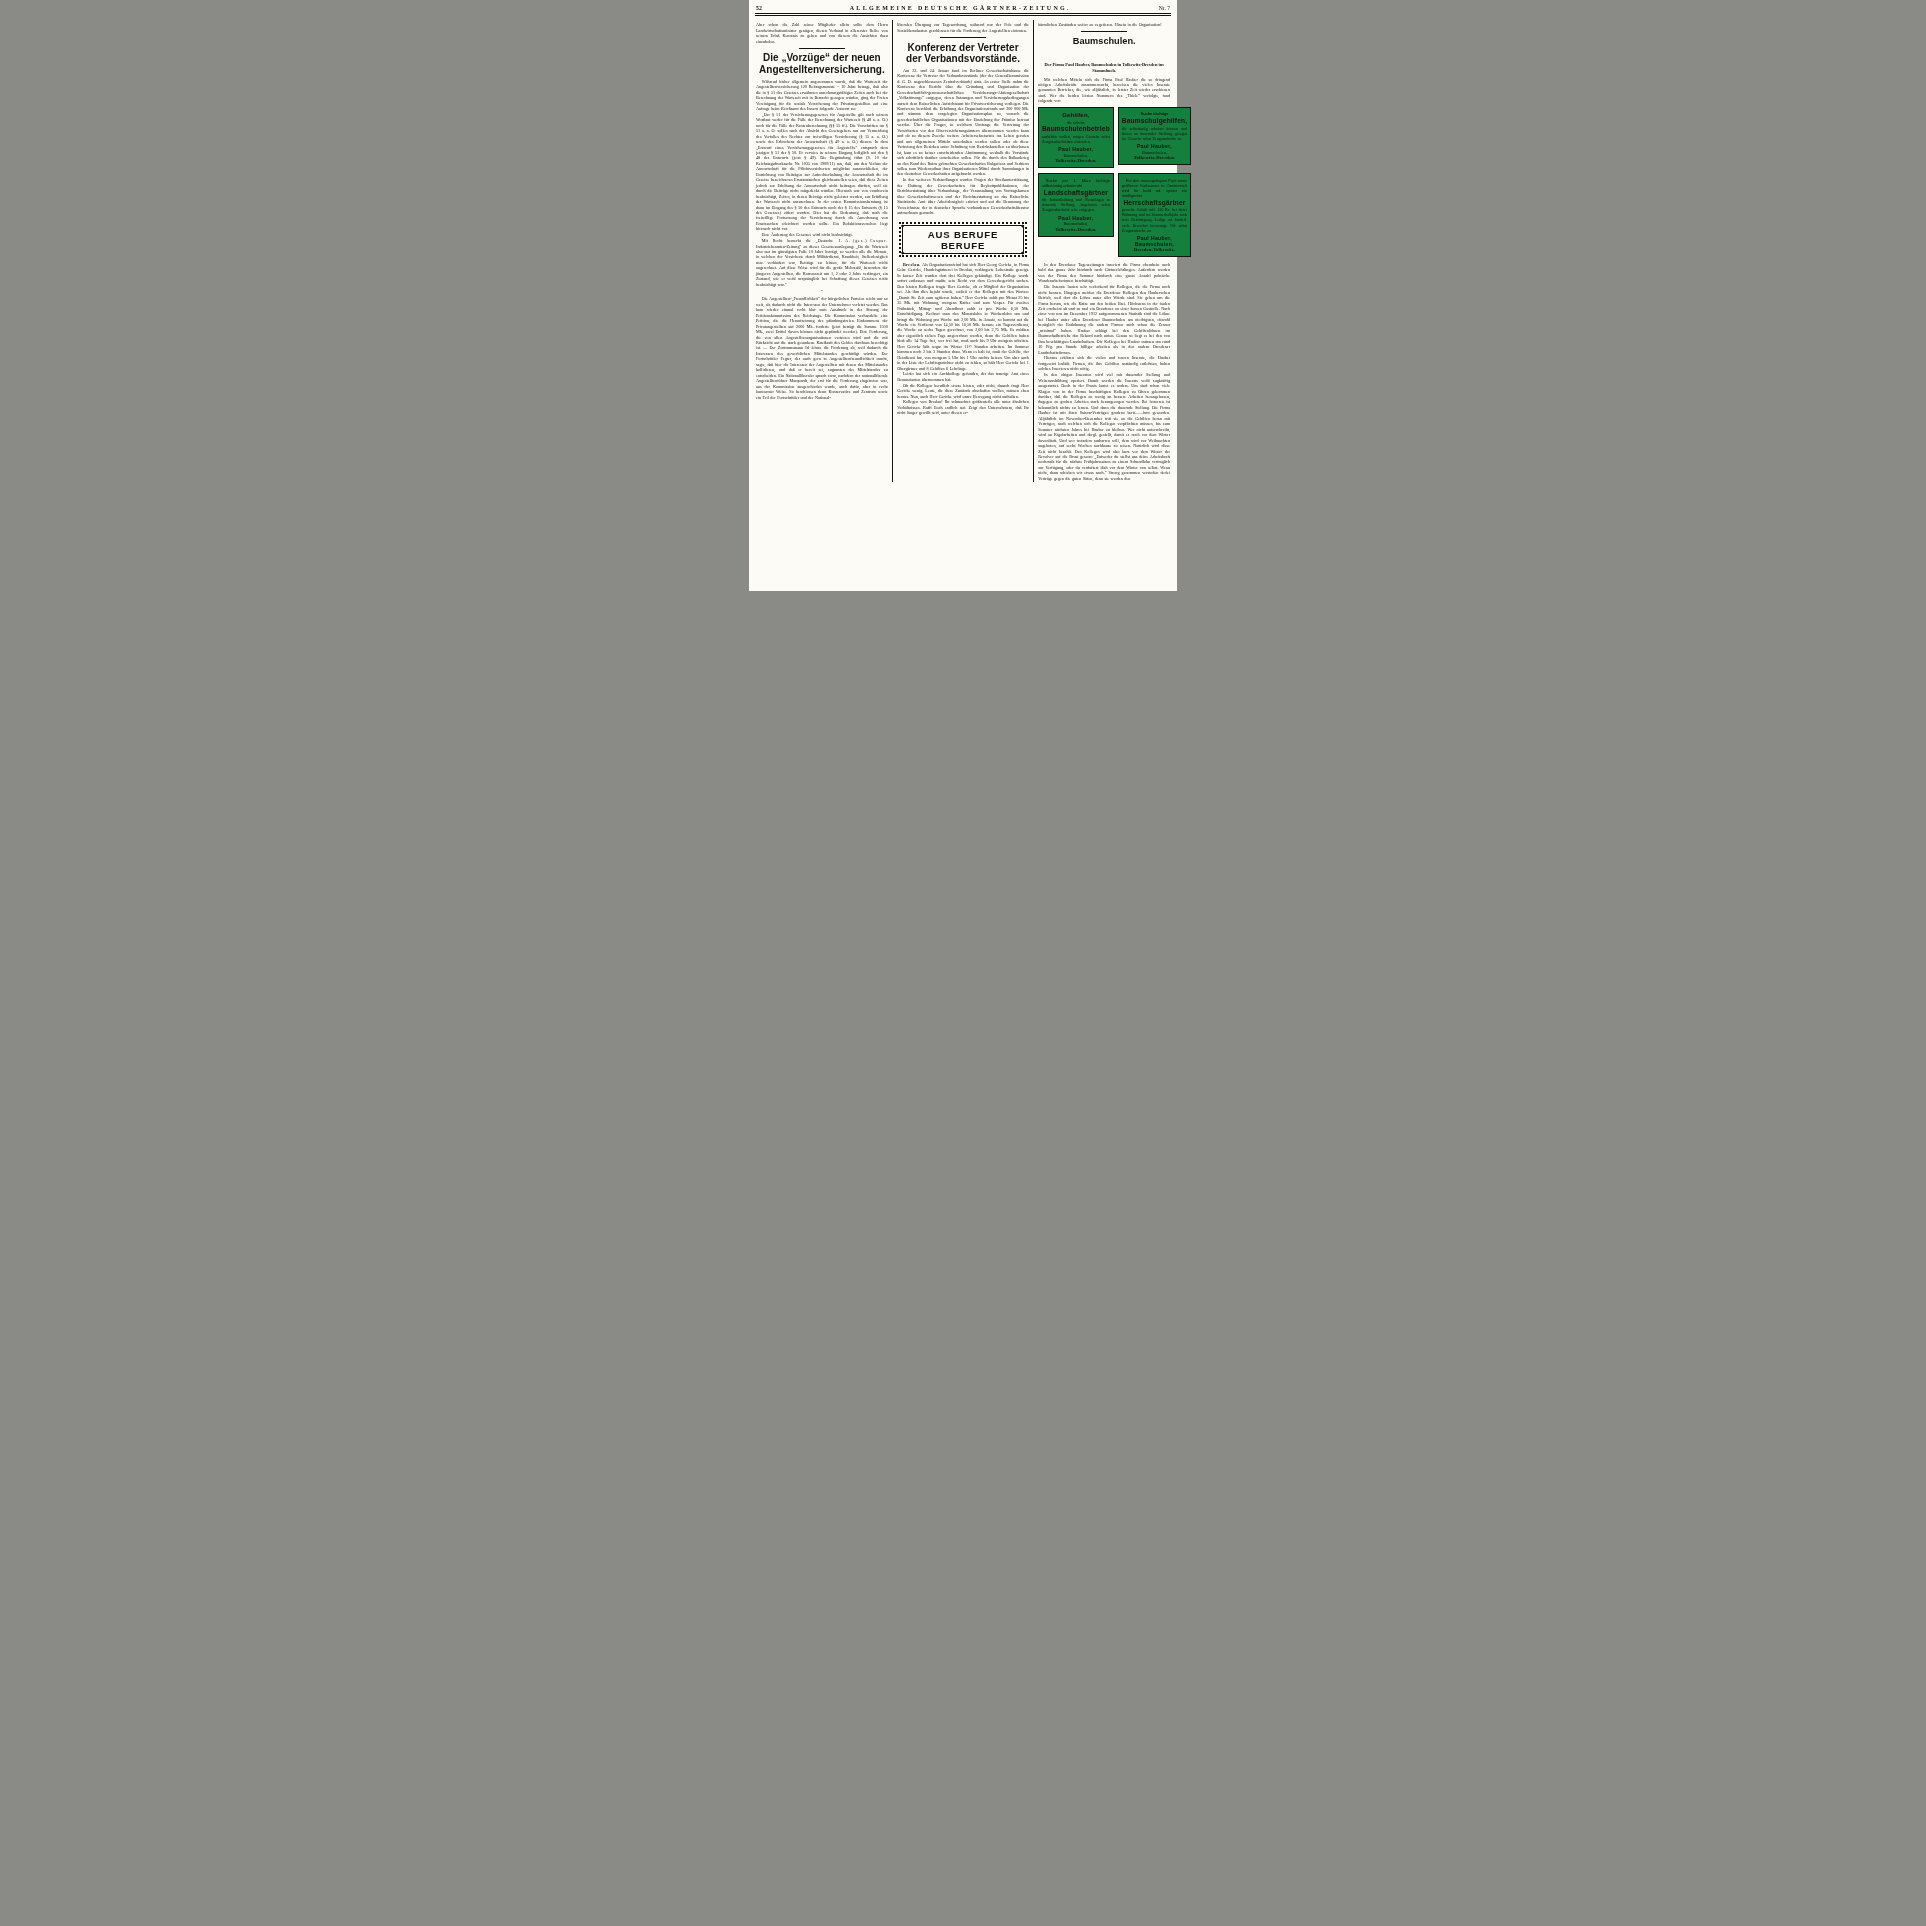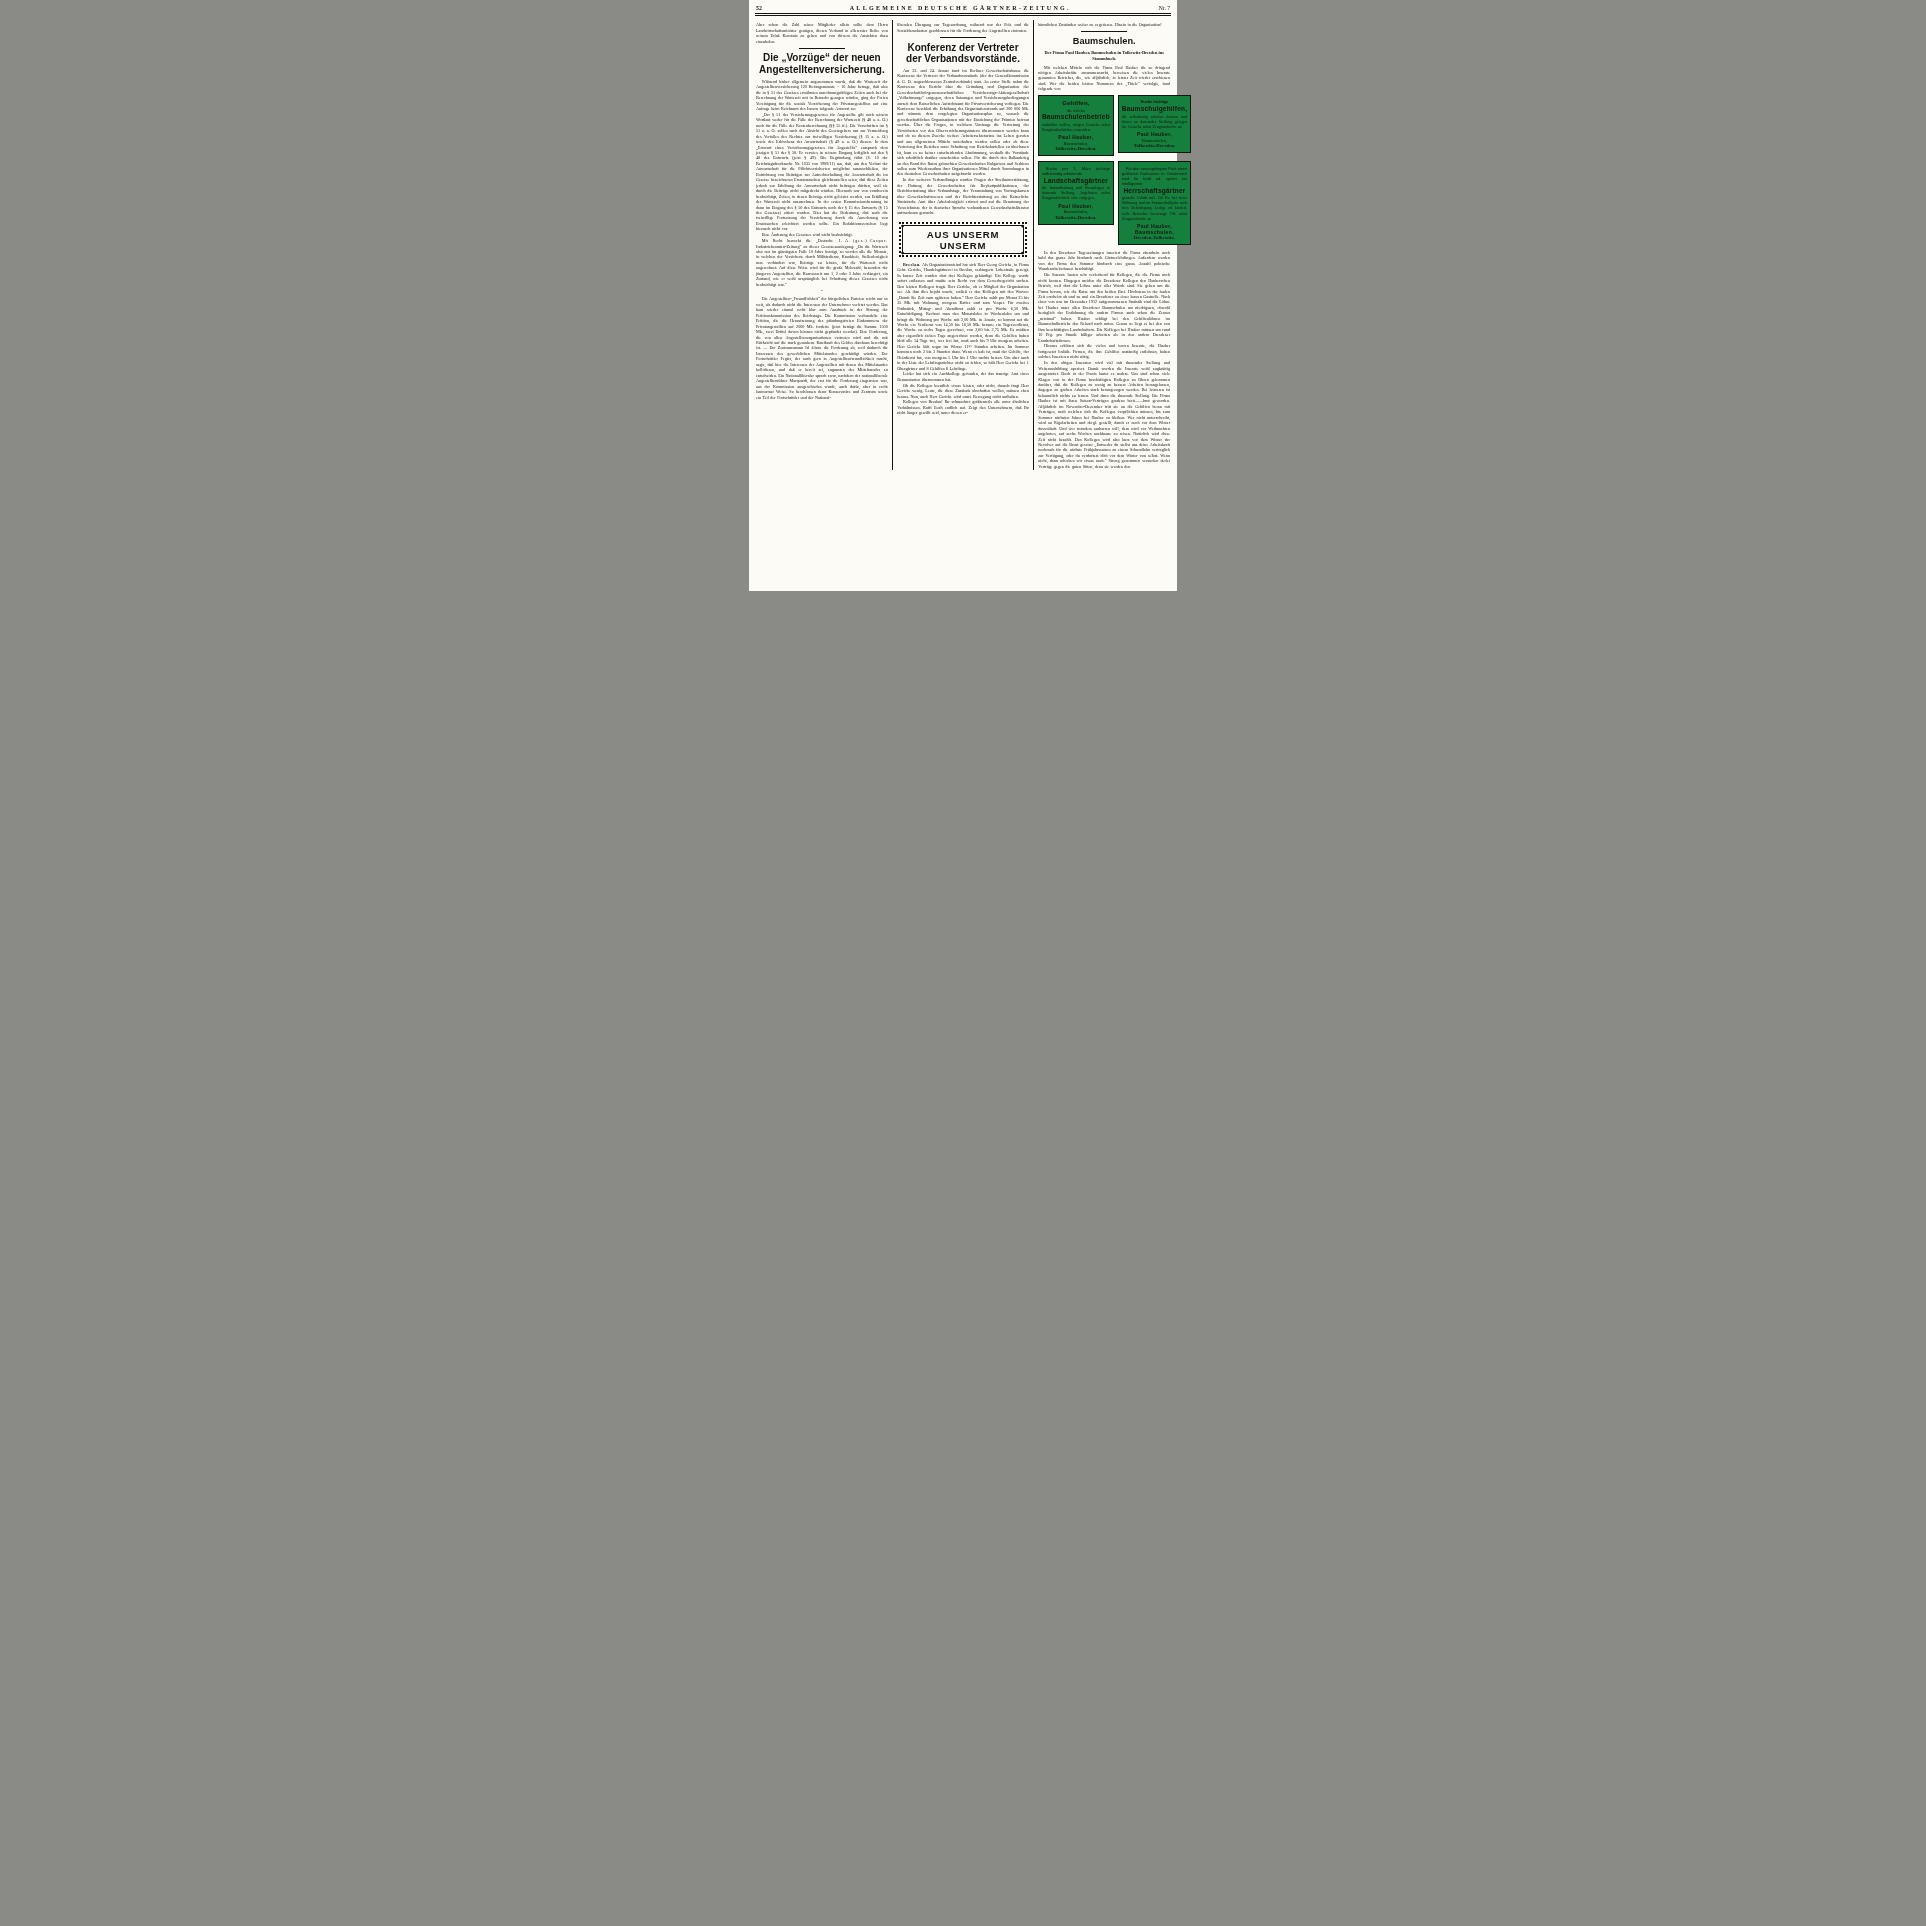--- a/index.html
+++ b/index.html
@@ -20,21 +20,21 @@
   .col-left{padding-left:0.8px;border-right:0.8px solid #171310;}
   .col-middle{border-right:1.2px solid #171310;}
   .col-right{padding-right:0.8px;}
   
   p.body{font-size:4.2px;line-height:1.3;text-align:justify;margin:0 0 0.4px;text-indent:5.8px;
          word-spacing:0.4px;}
   p.body.no-indent{text-indent:0;}
   .divider{width:46px;margin:3.5px auto 3.9px;border-top:0.8px solid #171310;}
   .article-title{font-family:"Liberation Sans",sans-serif;font-weight:bold;text-align:center;
                  font-size:10px;line-height:1.12;margin:0.8px 1.5px 3.9px;}
-  .article-title.big{font-size:9.2px;margin-bottom:4px;}
+  .article-title.big{font-size:9.2px;margin-bottom:16px;}
   .article-subtitle{font-weight:bold;text-align:center;font-size:4.4px;line-height:1.25;margin:0 2.3px 3.1px;}
   .sig{float:right;font-weight:normal;letter-spacing:0.8px;}
   .star-sep{text-align:center;font-size:3.9px;line-height:1;margin:2.7px 0;}
   .lead-word{font-weight:bold;letter-spacing:0.4px;}
   
   .banner{margin:6.2px 1.5px 4.6px;border:2.7px dotted #171310;padding:1.2px;}
   .banner-inner{position:relative;border:1px solid #171310;padding:2.7px 1.5px;text-align:center;
       font-family:"Liberation Sans",sans-serif;font-weight:bold;font-size:9.6px;letter-spacing:0.8px;}
   .banner-corner{position:absolute;font-size:4.2px;line-height:1;}
   .banner-corner.tl{top:-2.3px;left:-1.9px;} .banner-corner.tr{top:-2.3px;right:-1.9px;}
@@ -85,21 +85,21 @@
       <h2 class="article-title">Konferenz der Vertreter der Verbandsvorstände.</h2>
       <p class="body">Am 23. und 24. Januar fand im Berliner Gewerkschaftshause die Konferenz der Vertreter der Verbandsvorstände (der der Generalkommission d. G. D. angeschlossenen Zentralverbände) statt. An erster Stelle nahm die Konferenz den Bericht über die Gründung und Organisation der Gewerkschaftlich-genossenschaftlichen Versicherungs-Aktiengesellschaft „Volksfürsorge“ entgegen, deren Satzungen und Versicherungsbedingungen zurzeit dem Kaiserlichen Aufsichtsamt für Privatversicherung vorliegen. Die Konferenz beschloß die Erhöhung des Organisationsfonds auf 200 000 Mk. und stimmte dem vorgelegten Organisationsplan zu, wonach die gewerkschaftlichen Organisationen mit der Einziehung der Prämien betraut werden. Über die Fragen, in welchem Umfange die Vertretung der Versicherten vor den Oberversicherungsämtern übernommen werden kann und ob zu diesem Zwecke weitere Arbeitersekretariate ins Leben gerufen und aus allgemeinen Mitteln unterhalten werden sollen oder ob diese Vertretung den Bezirken unter Schaffung von Bezirkskartellen zu überlassen ist, kam es zu keiner entscheidenden Abstimmung, weshalb die Vorstände sich schriftlich darüber entscheiden sollen. Für die durch den Balkankrieg an den Rand des Ruins gebrachten Gewerkschaften Bulgariens und Serbiens sollen zum Wiederaufbau ihrer Organisationen Mittel durch Sammlungen in den deutschen Gewerkschaften aufgebracht werden.</p>
       <p class="body">In den weiteren Verhandlungen wurden Fragen der Streikunterstützung, der Haftung der Gewerkschaften für Boykottpublikationen, der Berichterstattung über Verbandstage, der Veranstaltung von Vortragskursen über Gewerkschaftswesen und der Berichterstattung an das Kaiserliche Statistische Amt über Arbeitslosigkeit erörtert und auf die Benutzung der Verzeichnisse der in deutscher Sprache vorhandenen Gewerkschaftsliteratur aufmerksam gemacht.</p>
 
       <div class="banner">
         <div class="banner-inner">
           <span class="banner-corner tl">◆</span>
           <span class="banner-corner tr">◆</span>
           <span class="banner-corner bl">◆</span>
           <span class="banner-corner br">◆</span>
-          <span>AUS UNSERM UNSERM</span>
+          <span>AUS BERUFE BERUFE</span>
         </div>
       </div>
 
       <p class="body"><span class="lead-word">Breslau.</span> <span>Als Organisationsfeind hat sich Herr Georg Gericke, in Firma Gebr. Gericke, Handelsgärtnerei in Breslau, verlängerte Lohestraße gezeigt. In kurzer Zeit wurden dort drei Kollegen gekündigt. Ein Kollege wurde sofort entlassen und mußte sein Recht vor dem Gewerbegericht suchen. Den letzten Kollegen fragte Herr Gericke, ob er Mitglied der Organisation sei. Als ihm dies bejaht wurde, entließ er den Kollegen mit den Worten: „Damit Sie Zeit zum agitieren haben.“ Herr Gericke zahlt pro Monat 25 bis 35 Mk. mit Wohnung, morgens Kaffee und zum Vesper. Für zweites Frühstück, Mittag- und Abendbrot zahlt er pro Woche 6,50 Mk. Entschädigung. Rechnet man den Monatslohn in Wochenlohn um und bringt die Wohnung pro Woche mit 2,00 Mk. in Ansatz, so kommt auf die Woche ein Verdienst von 14,50 bis 16,50 Mk. heraus; ein Tagesverdienst, die Woche zu sechs Tagen gerechnet, von 2,60 bis 2,75 Mk. Es müßten aber eigentlich sieben Tage angerechnet werden, denn die Gehilfen haben bloß alle 14 Tage frei, wer frei hat, muß auch bis 9 Uhr morgens arbeiten. Herr Gericke läßt sogar im Winter 11½ Stunden arbeiten. Im Sommer kommen noch 2 bis 3 Stunden dazu. Wenn es kalt ist, muß der Gehilfe, der Heizdienst hat, von morgens 5 Uhr bis 1 Uhr nachts heizen. Um aber auch in der Liste der Lehrlingszüchter nicht zu fehlen, so hält Herr Gericke bei 1 Obergärtner und 8 Gehilfen 6 Lehrlinge.</span></p>
       <p class="body">Leider hat sich ein Auchkollege gefunden, der das traurige Amt eines Denunzianten übernommen hat.</p>
       <p class="body">Ob die Kollegen beruflich etwas leisten, oder nicht, danach fragt Herr Gericke wenig. Leute, die diese Zustände abschaffen wollen, müssen eben heraus. Nun, auch Herr Gericke wird unsre Bewegung nicht aufhalten.</p>
       <p class="body">Kollegen von Breslau! Ihr schmachtet größtenteils alle unter ähnlichen Verhältnissen. Rafft Euch endlich auf. Zeigt den Unternehmern, daß Ihr nicht länger gewillt seid, unter diesen er-</p>
     </div>
 
     <div class="col col-right">

